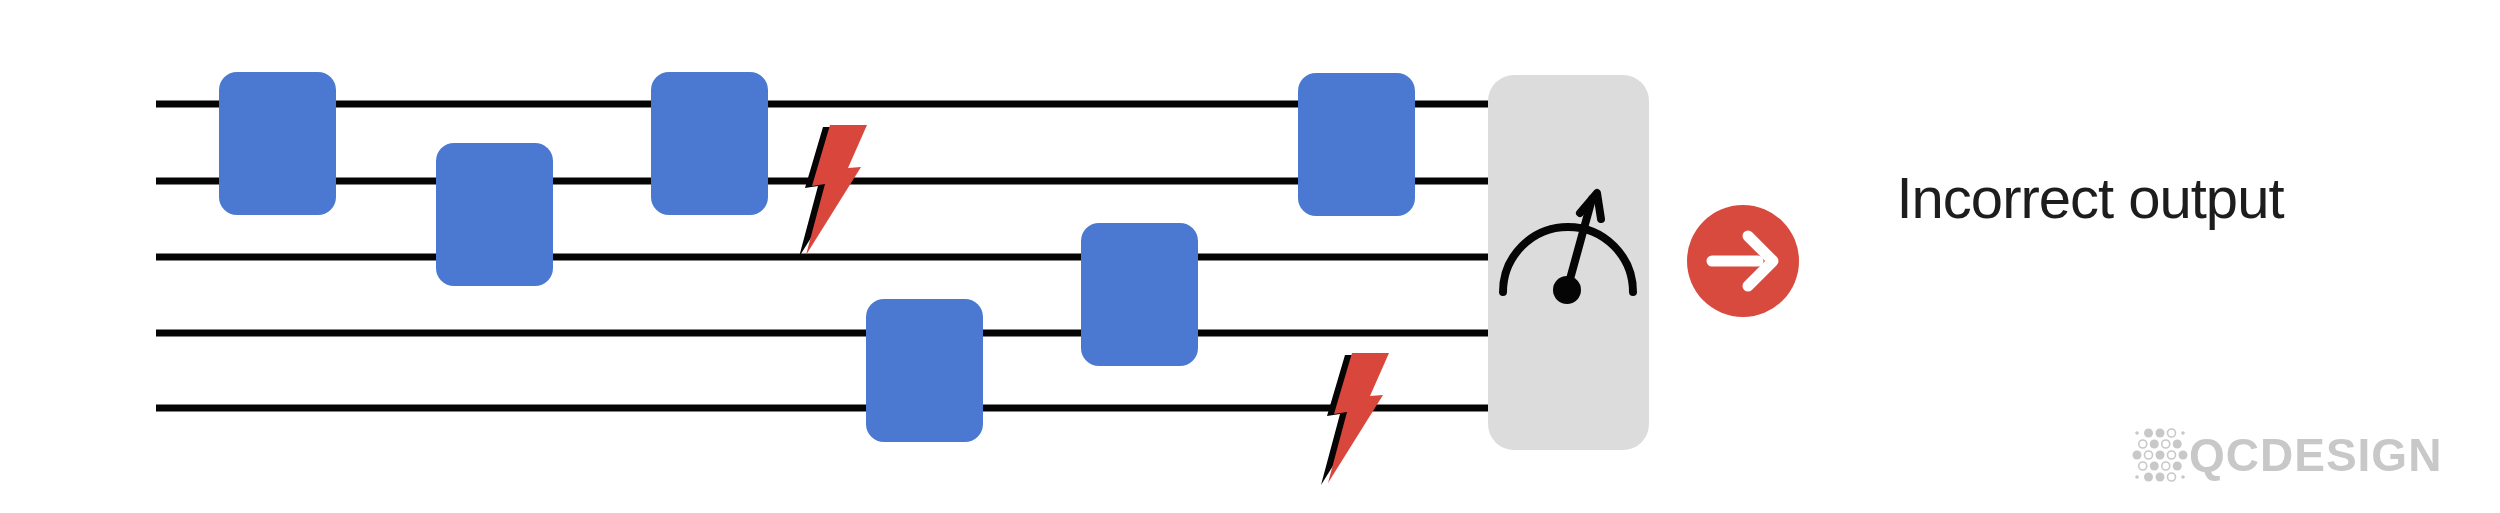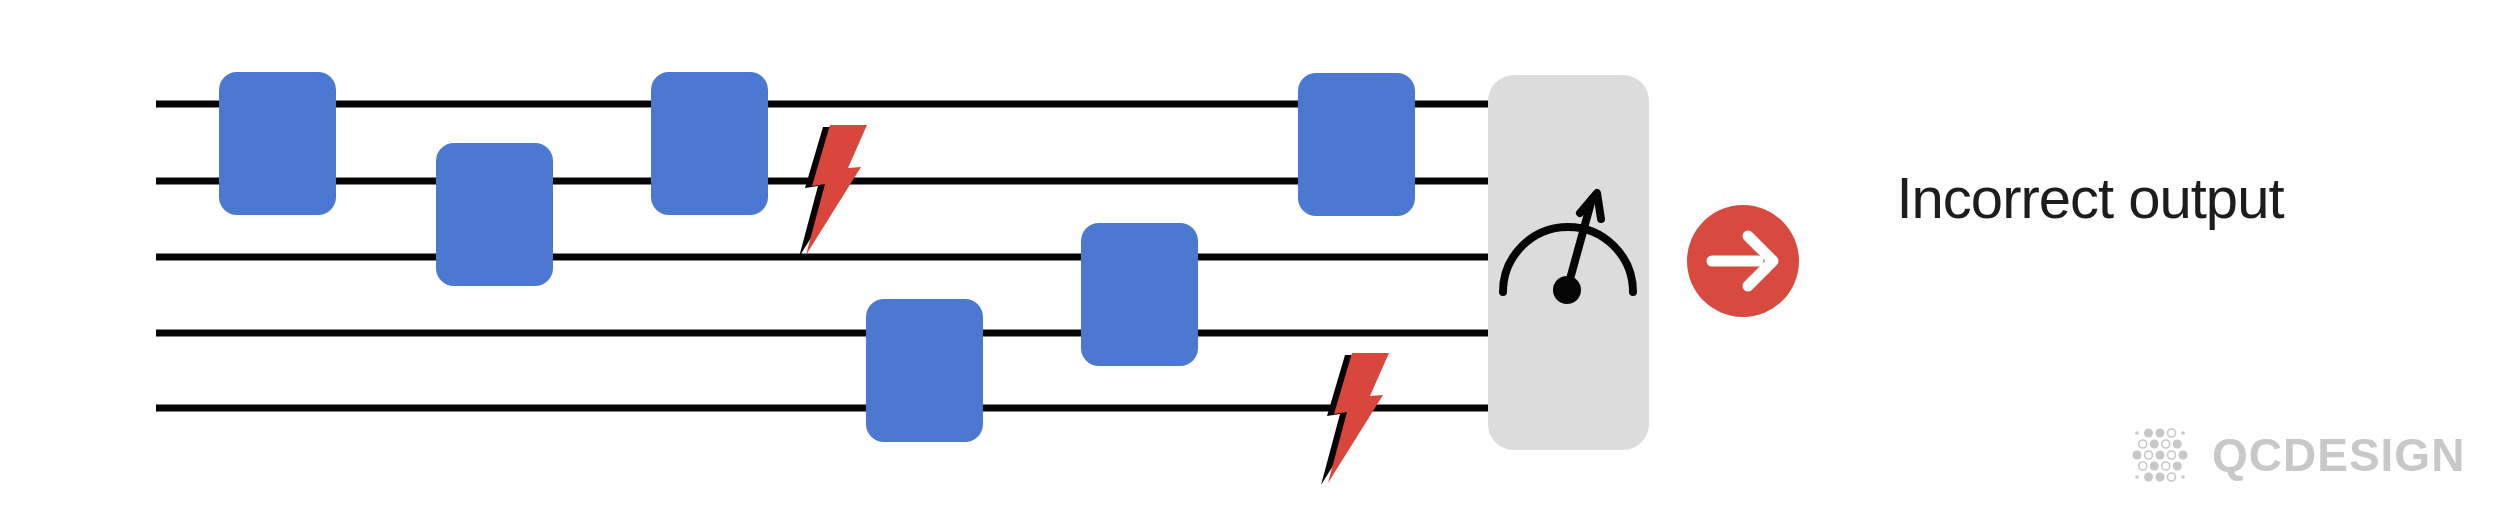--- a/index.html
+++ b/index.html
@@ -19,21 +19,21 @@
     font-weight:300;
     font-size:58px;
     letter-spacing:-1px;
     line-height:80px;
     color:var(--text-dark,#1d1d1d);
   }
   .caption span{display:block;}
   .logo{
     position:absolute;
     left:2132px;top:424px;height:62px;
-    display:flex;align-items:center;gap:24px;
+    display:flex;align-items:center;gap:1px;
   }
   .logo-text{
     font-family:"Liberation Sans",sans-serif;
     font-weight:bold;
     font-size:46px;
     letter-spacing:1px;
     color:var(--logo-gray,#c8c8c8);
   }
 </style>
 </head>

